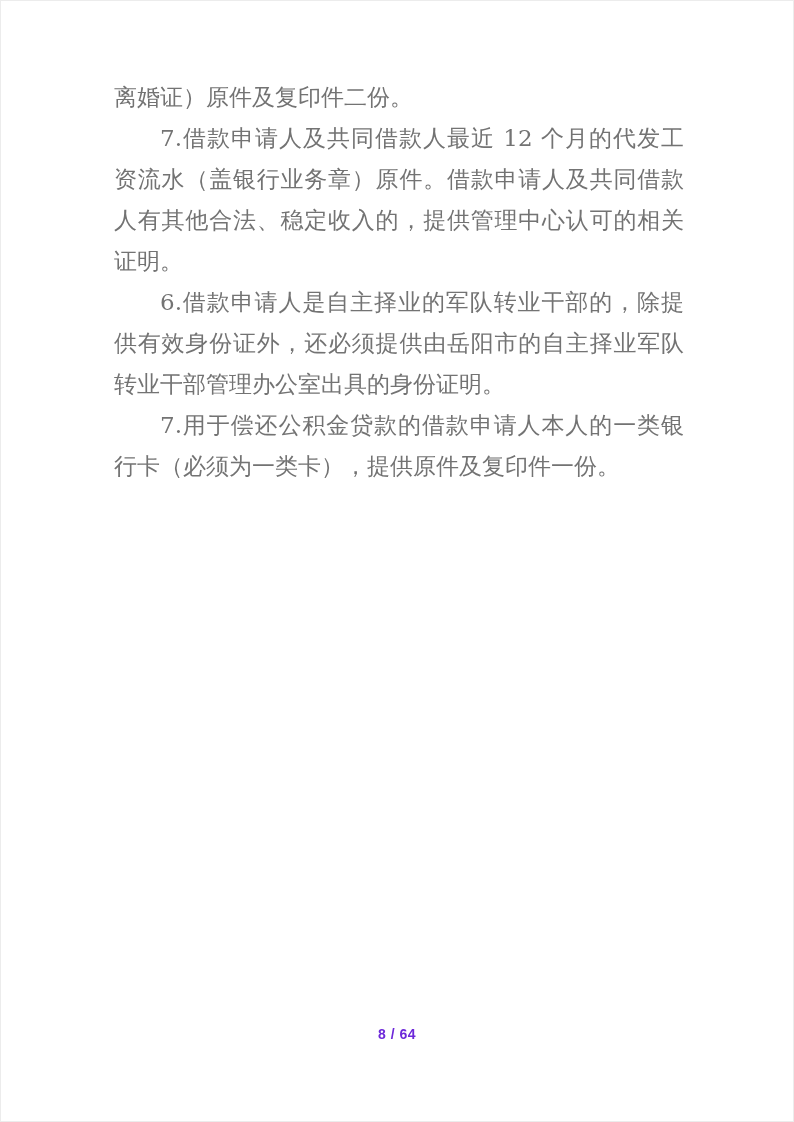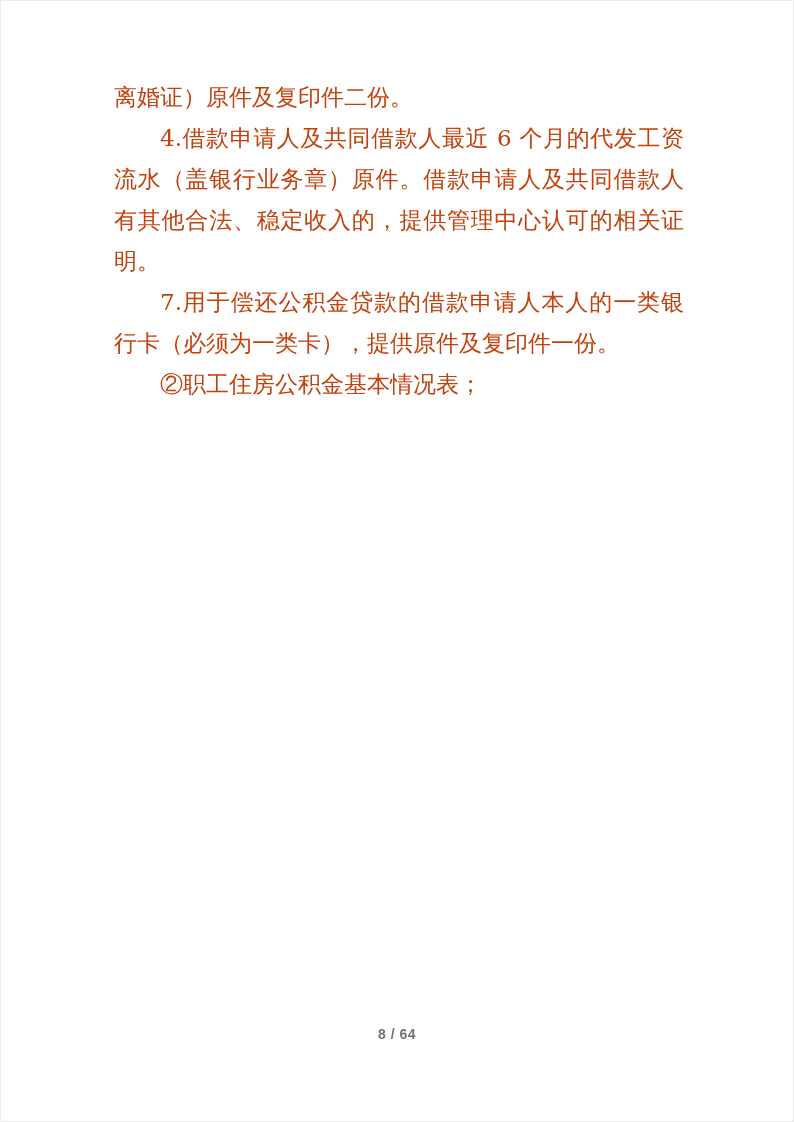--- a/index.html
+++ b/index.html
@@ -17,49 +17,49 @@
     overflow: hidden;
     font-family: "DejaVu Serif", "Liberation Serif", serif;
   }
   .content {
     position: absolute;
     left: 113px;
     top: 76px;
     width: 570px;
     font-size: 23px;
     line-height: 41px;
-    color: #c2410c;
+    color: #737373;
     text-align: justify;
     text-justify: inter-character;
   }
   .para {
     margin: 0;
     padding: 0;
     text-indent: 2em;
   }
   .para.no-indent {
     text-indent: 0;
   }
   .page-footer {
     position: absolute;
     bottom: 79px;
     left: 0;
     width: 100%;
     text-align: center;
     font-family: "Liberation Sans", "DejaVu Sans", sans-serif;
     font-size: 14px;
     font-weight: bold;
-    color: #737373;
+    color: #6d28d9;
     letter-spacing: 0.5px;
   }
 </style>
 </head>
 <body>
 
 <div class="page">
   <div class="content">
     <p class="para no-indent">离婚证）原件及复印件二份。</p>
-    <p class="para">4.借款申请人及共同借款人最近 6 个月的代发工资流水（盖银行业务章）原件。借款申请人及共同借款人有其他合法、稳定收入的，提供管理中心认可的相关证明。</p>
+    <p class="para">7.借款申请人及共同借款人最近 12 个月的代发工资流水（盖银行业务章）原件。借款申请人及共同借款人有其他合法、稳定收入的，提供管理中心认可的相关证明。</p>
+    <p class="para">6.借款申请人是自主择业的军队转业干部的，除提供有效身份证外，还必须提供由岳阳市的自主择业军队转业干部管理办公室出具的身份证明。</p>
     <p class="para">7.用于偿还公积金贷款的借款申请人本人的一类银行卡（必须为一类卡），提供原件及复印件一份。</p>
-    <p class="para">②职工住房公积金基本情况表；</p>
   </div>
   <div class="page-footer">8 / 64</div>
 </div>
 
 </body></html>

